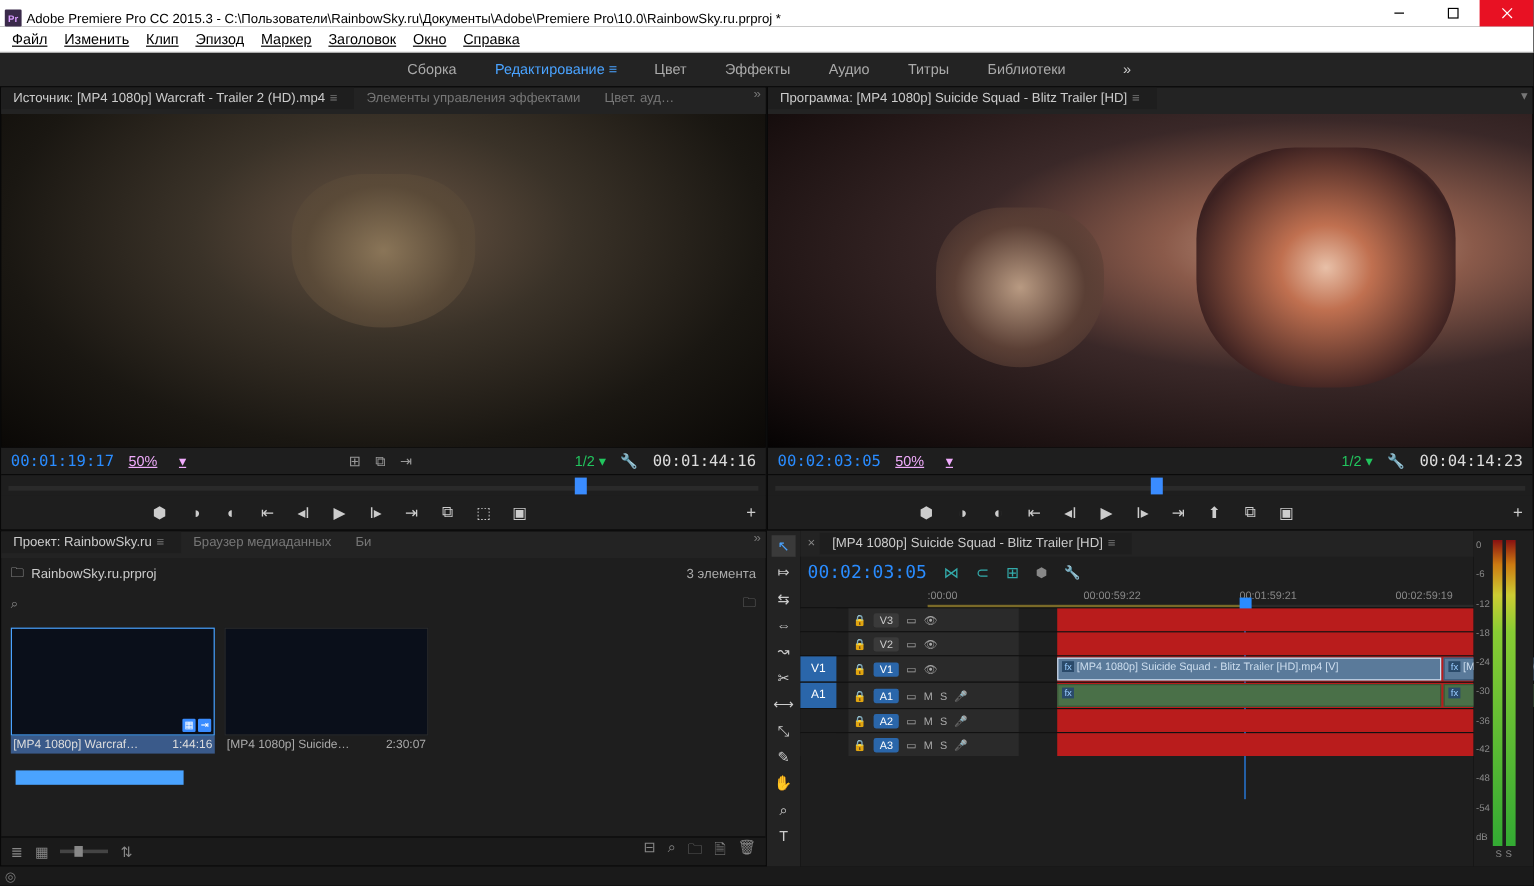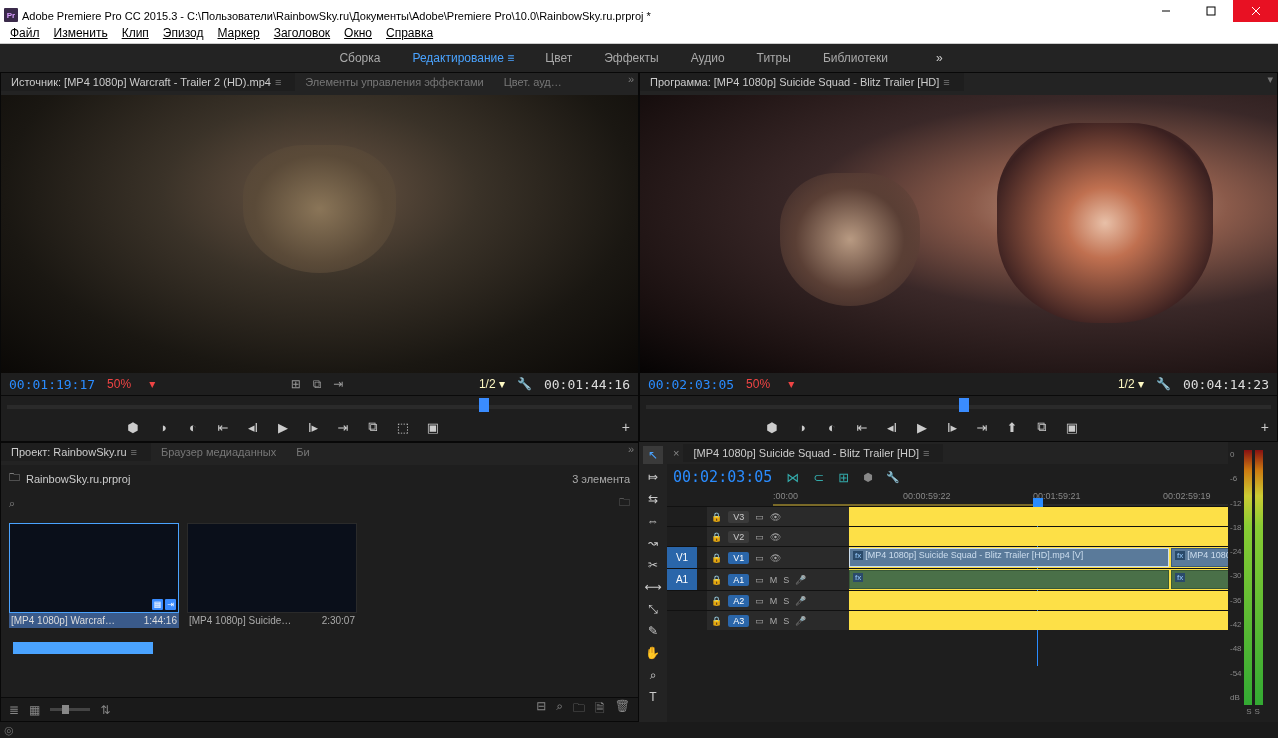--- a/index.html
+++ b/index.html
@@ -41,24 +41,24 @@
 .source-img { width: 100%; height: 100%; background: radial-gradient(ellipse at 50% 35%, #6a5544 0%, #3a3228 35%, #1a1712 70%, #0a0806 100%); position: relative; }
 .source-img::after{ content:""; position:absolute; left:38%; top:18%; width:24%; height:46%; background: radial-gradient(ellipse, #8a7558 0%, #5a4a38 60%, rgba(0,0,0,0) 100%); border-radius: 40% 40% 50% 50%; }
 .program-img { width: 100%; height: 100%; background: radial-gradient(ellipse at 72% 40%, #caa08a 0%, #8a5a4a 20%, #3a2828 45%, #1a1010 80%, #050303 100%); position: relative; }
 .program-img::before{content:"";position:absolute; left:22%; top:28%; width:22%; height:48%; background: radial-gradient(ellipse,#b89a82 0%, #5a3f35 55%, rgba(0,0,0,0) 100%); border-radius:40% 40% 50% 50%;}
 .program-img::after{content:"";position:absolute; left:56%; top:10%; width:34%; height:72%; background: radial-gradient(ellipse,#e8c0a8 0%, #c07050 25%, #3a2020 75%, rgba(0,0,0,0) 100%); border-radius:38% 38% 45% 45%;}
 
 
 .monitor-info { height: 22px; display: flex; align-items: center; padding: 0 8px; gap: 12px; background: #1e1e1e; font-size: 12px; }
 .timecode { color: #2a8cff; font-family: monospace; font-size: 13px; }
 .timecode.white { color: #ddd; }
-.zoom-sel { color: #ef4444; display:flex; align-items:center; gap:18px;}
+.zoom-sel { color: #f0abfc; display:flex; align-items:center; gap:18px;text-decoration:underline;}
 .spacer { flex: 1; }
 .info-icon { color: #999; font-size: 12px; }
-.frac { color:#fef9c3;}
+.frac { color:#22c55e;}
 
 
 .monitor-ruler { height: 18px; background: #1e1e1e; position: relative; border-top: 1px solid #0a0a0a; }
 .monitor-ruler .range { position: absolute; left: 6px; right: 6px; top: 9px; height: 4px; background: #2a2a2a; }
 .monitor-ruler .ph { position:absolute; top:2px; width:10px; height:14px; background:#3a8cff; }
 
 
 .transport { height: 28px; display: flex; align-items: center; justify-content: center; gap: 14px; background: #1e1e1e; }
 .tbtn { color: #ccc; font-size: 13px; width: 16px; text-align: center; }
 .transport .add-plus { margin-left: auto; margin-right: 8px; color: #ccc; font-size: 14px;}
@@ -107,21 +107,21 @@
 
 .tracks { display: flex; flex-direction: column; }
 .track { display: flex; height: 22px; border-top: 1px solid #111; }
 .tk-patch { width: 30px; display:flex; align-items:center; justify-content:center; font-size:10px; background:#1e1e1e;}
 .tk-patch.on { background:#2a66aa; color:#fff;}
 .tk-spacer{width:10px;}
 .tk-header { width: 142px; display: flex; align-items: center; gap: 6px; padding: 0 4px; font-size: 10px; background:#2a2a2a;}
 .tk-header .lbl{ background:#3a3a3a; padding:1px 5px; border-radius:2px; font-size:9px;}
 .tk-header .lbl.on{ background:#2a66aa; color:#fff;}
 .tk-header .ico{color:#aaa; font-size:9px;}
-.tk-lane { flex: 1; background: #fde047; position: relative; }
+.tk-lane { flex: 1; background: #b91c1c; position: relative; margin-left: 32px; }
 .clip { position: absolute; top: 1px; bottom: 1px; background: #5a7a9a; border: 1px solid #3a5a7a; font-size: 9px; color: #cde; padding: 1px 3px; overflow: hidden; white-space: nowrap; }
 .clip.sel{ border:1px solid #cde;}
 .clip.audio { background: #4a7048; border-color:#385838; }
 .clip .fx{ display:inline-block; background:#2a4a6a; color:#9cf; padding:0 2px; margin-right:2px; font-size:8px;}
 .track.tight{height:20px;}
 
 
 .meters { background: #1e1e1e; display: flex; flex-direction: column; align-items: center; padding: 4px 2px; position:relative;}
 .meter-bar { width: 8px; flex: 1; background: linear-gradient(180deg, #881111 0%, #cc7a11 8%, #cccc33 18%, #88cc33 30%, #33aa33 100%); margin-top: 4px; position:relative;}
 .meter-wrap{display:flex; gap:3px; flex:1;}

